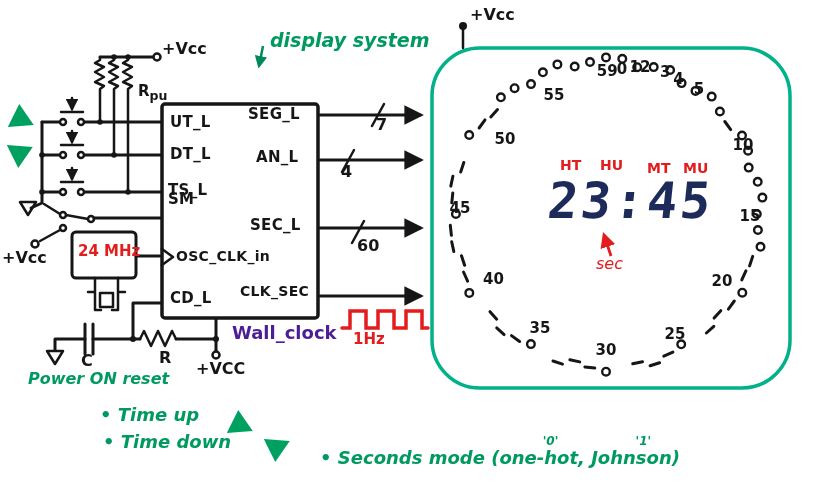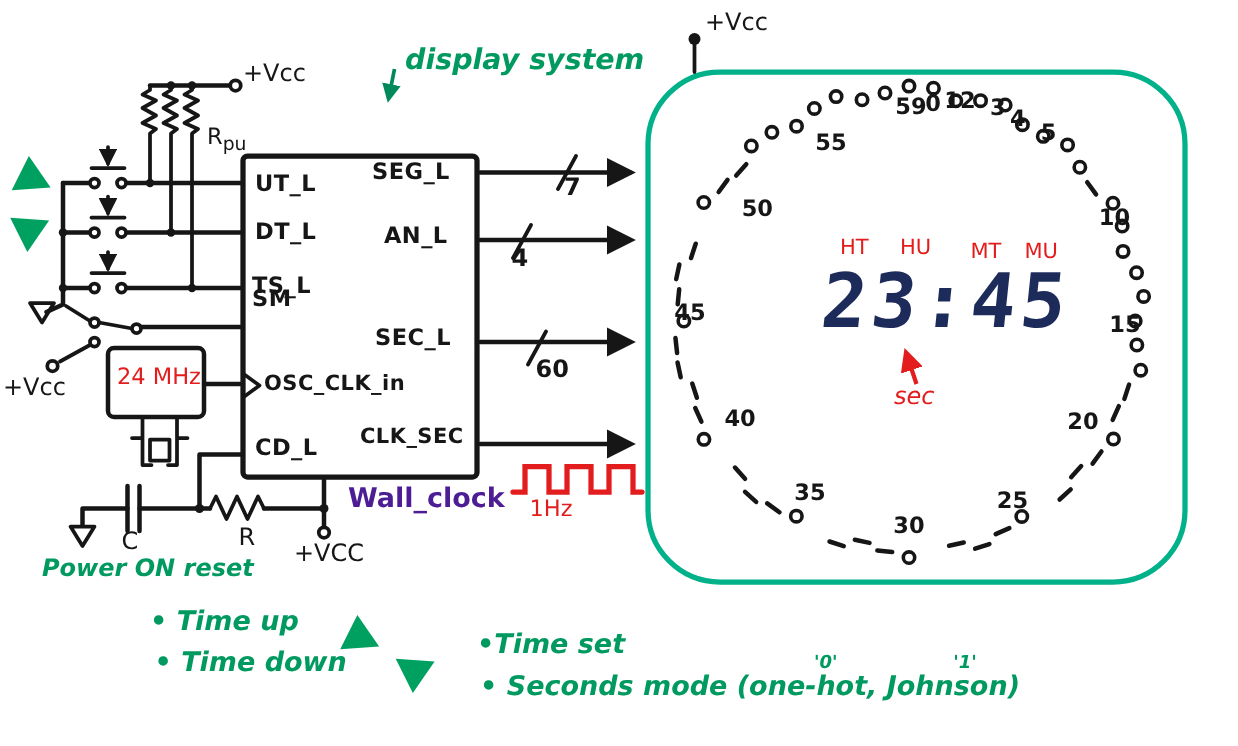--- a/index.html
+++ b/index.html
@@ -1,20 +1,20 @@
 <!DOCTYPE html>
 <html><head>
 <meta charset="utf-8">
 <style>
   html,body{margin:0;padding:0;background:#fff}
   .stage{position:relative;width:825px;height:497px;background:#fff;
          font-family:"DejaVu Sans",sans-serif;overflow:hidden}
   svg.layer{position:absolute;left:0;top:0}
   .lab{position:absolute;white-space:nowrap;color:#161616;line-height:1}
-  .b{font-weight:normal}
+  .b{font-weight:bold}
   .green{color:#009a60;font-style:italic;font-weight:bold}
   .red{color:#e31d1d}
   .purple{color:#4c1d95;font-weight:bold}
   .navy{color:#1c2b5a}
   .pin{font-weight:bold;font-size:15px;letter-spacing:.3px}
   .bus{font-weight:bold;font-size:16px}
   .seven-seg{font-family:"DejaVu Sans Mono",monospace;font-weight:bold;
              font-size:50px;letter-spacing:3px;transform:skewX(-6deg)}
   .tri{position:absolute;width:0;height:0}
   .tri-up{border-left:13px solid transparent;border-right:13px solid transparent;
@@ -266,17 +266,16 @@
 
   <div class="tri tri-up" style="left:7px;top:104px"></div>
   <div class="tri tri-down" style="left:6px;top:146px"></div>
 
   <div class="lab green" style="left:100px;top:406px;font-size:18px"><span>•</span>&nbsp;<span>Time up</span></div>
   <div class="tri tri-up" style="left:226px;top:410px"></div>
 
   <div class="lab green" style="left:103px;top:433px;font-size:18px"><span>•</span>&nbsp;<span>Time down</span></div>
   <div class="tri tri-down" style="left:263px;top:440px"></div>
 
-  <div class="lab green" style="left:318px;top:421px;font-size:18px"><span>•</span><span>Time set</span></div>
 
   <div class="lab green" style="left:320px;top:449px;font-size:18px"><span>•</span>&nbsp;<span>Seconds mode (</span><span class="tagged"><span class="tag">'0'</span><span>one-hot</span></span><span>, </span><span class="tagged"><span class="tag">'1'</span><span>Johnson</span></span><span>)</span></div>
 
 </div>
 
 </body></html>

